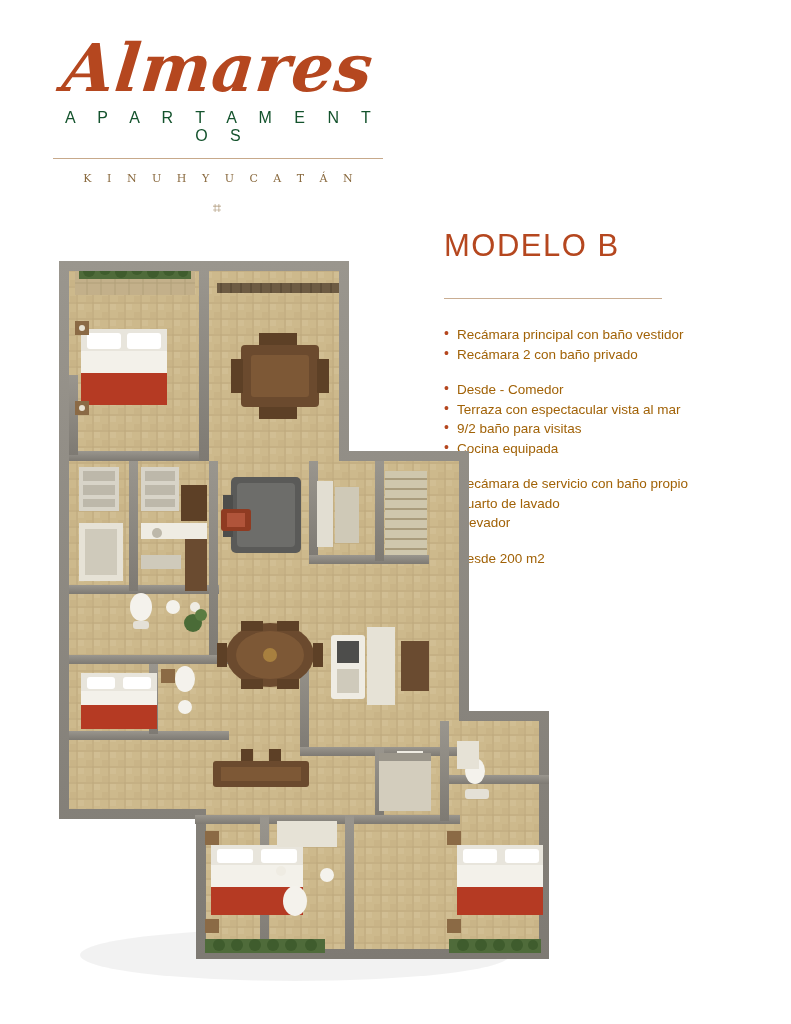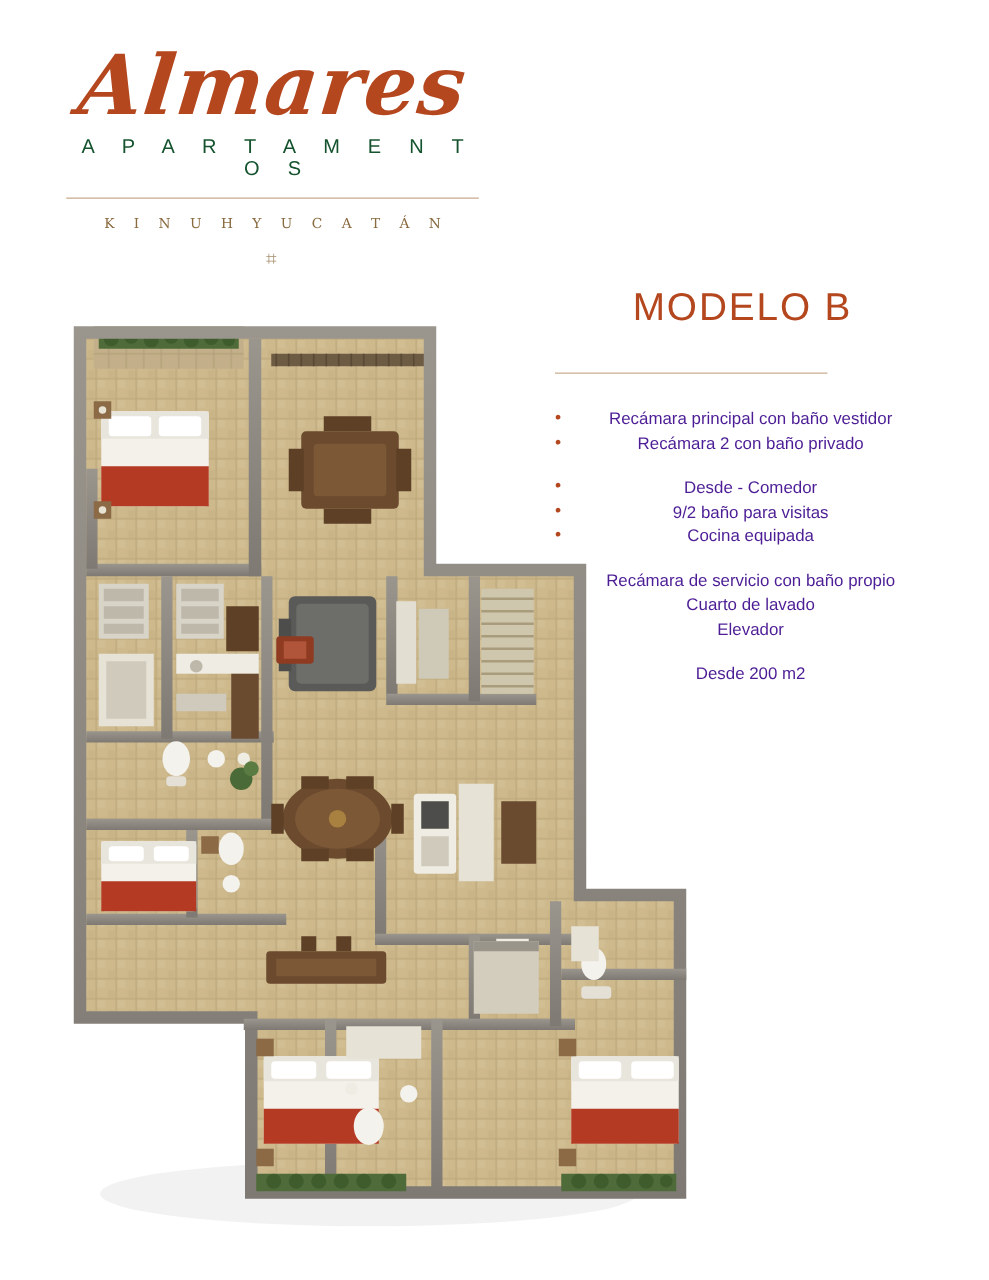--- a/index.html
+++ b/index.html
@@ -63,42 +63,41 @@
     letter-spacing: 2px;
     line-height: 1;
   }
 
   
   .info {
     position: absolute;
     left: 444px;
     top: 228px;
     width: 300px;
-    text-align: center;
   }
   .model-title {
     font-family: "Liberation Sans", sans-serif;
     font-size: 31px;
     color: #b5471f;
     letter-spacing: 1.5px;
     margin: 0;
     font-weight: normal;
   }
   .info-rule {
     width: 218px;
     height: 1px;
     background: #c9ad92;
     margin: 34px 0 26px 0;
   }
   .feature-group {
     margin-bottom: 16px;
   }
   .feature {
     font-size: 13.5px;
-    color: #4c1d95;
+    color: #a16207;
     line-height: 19.5px;
     padding-left: 13px;
     position: relative;
     white-space: nowrap;
   }
   .feature::before {
     content: "\2022";
     color: #b5471f;
     position: absolute;
     left: 0;
@@ -131,20 +130,21 @@
   <h1 class="model-title">MODELO B</h1>
   <div class="info-rule"></div>
 
   <div class="feature-group">
     <div class="feature">Recámara principal con baño vestidor</div>
     <div class="feature">Recámara 2 con baño privado</div>
   </div>
 
   <div class="feature-group">
     <div class="feature">Desde - Comedor</div>
+    <div class="feature">Terraza con espectacular vista al mar</div>
     <div class="feature">9/2 baño para visitas</div>
     <div class="feature">Cocina equipada</div>
   </div>
 
   <div class="feature-group">
     <div class="feature">Recámara de servicio con baño propio</div>
     <div class="feature">Cuarto de lavado</div>
     <div class="feature">Elevador</div>
   </div>
 

